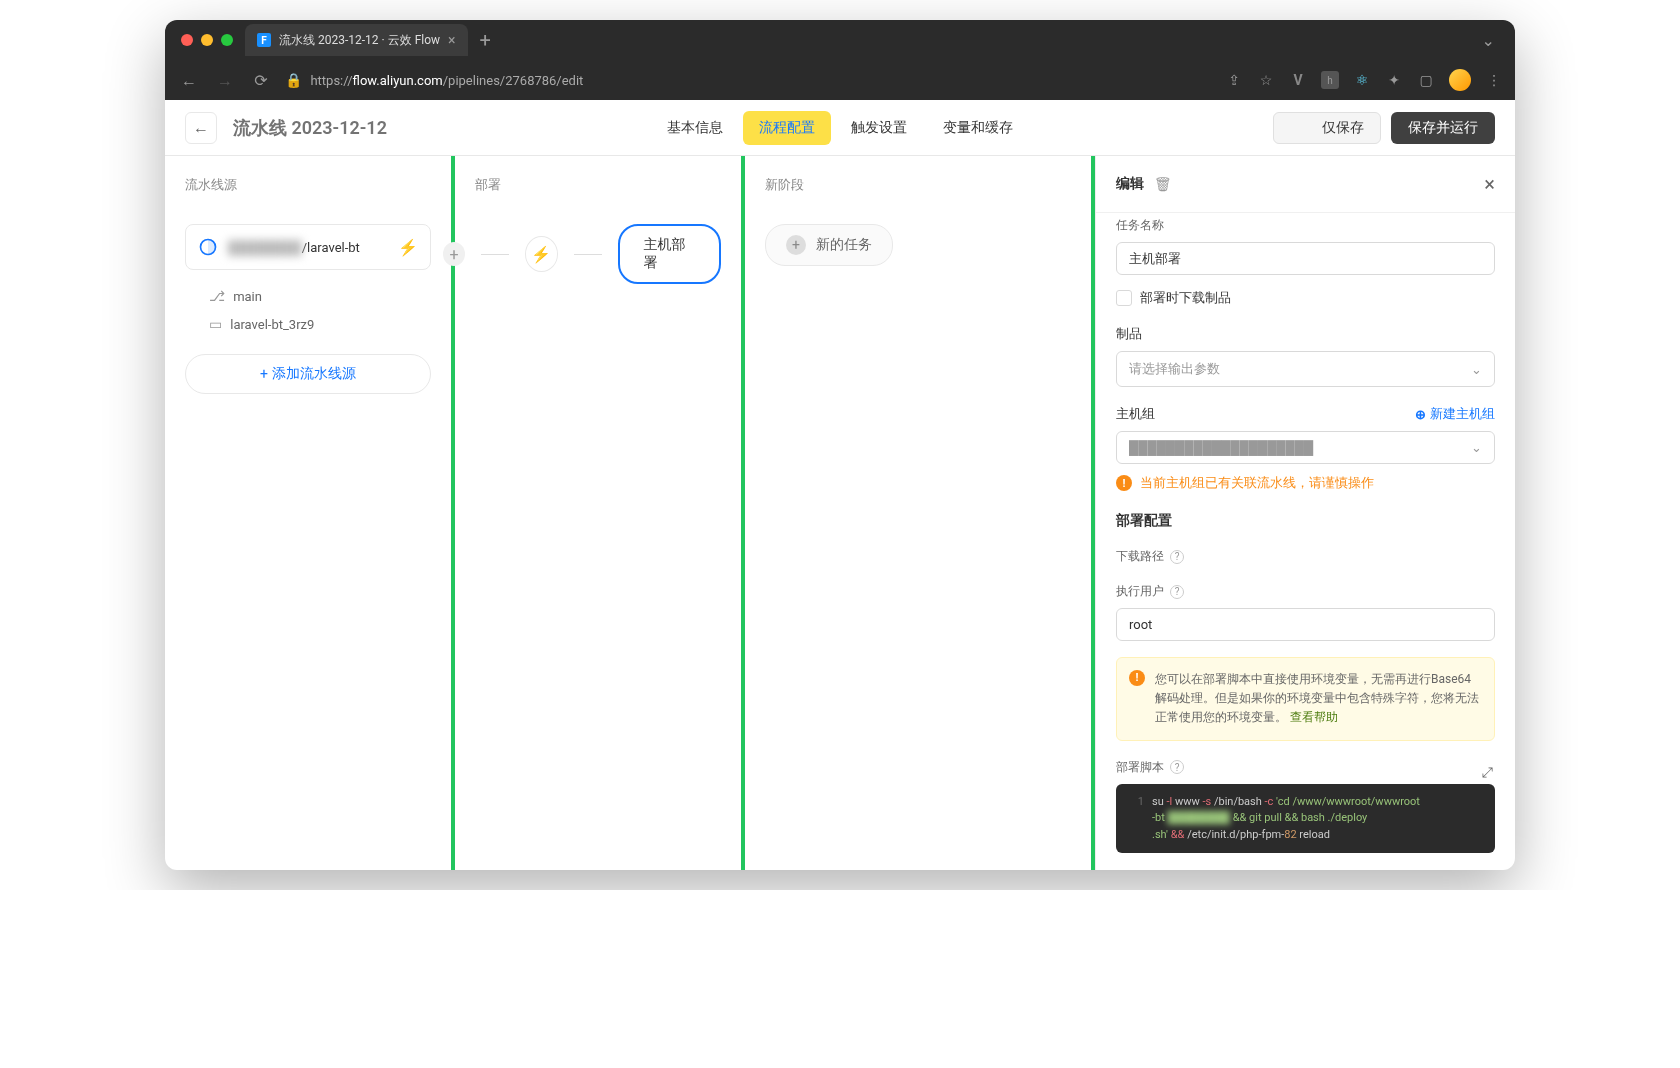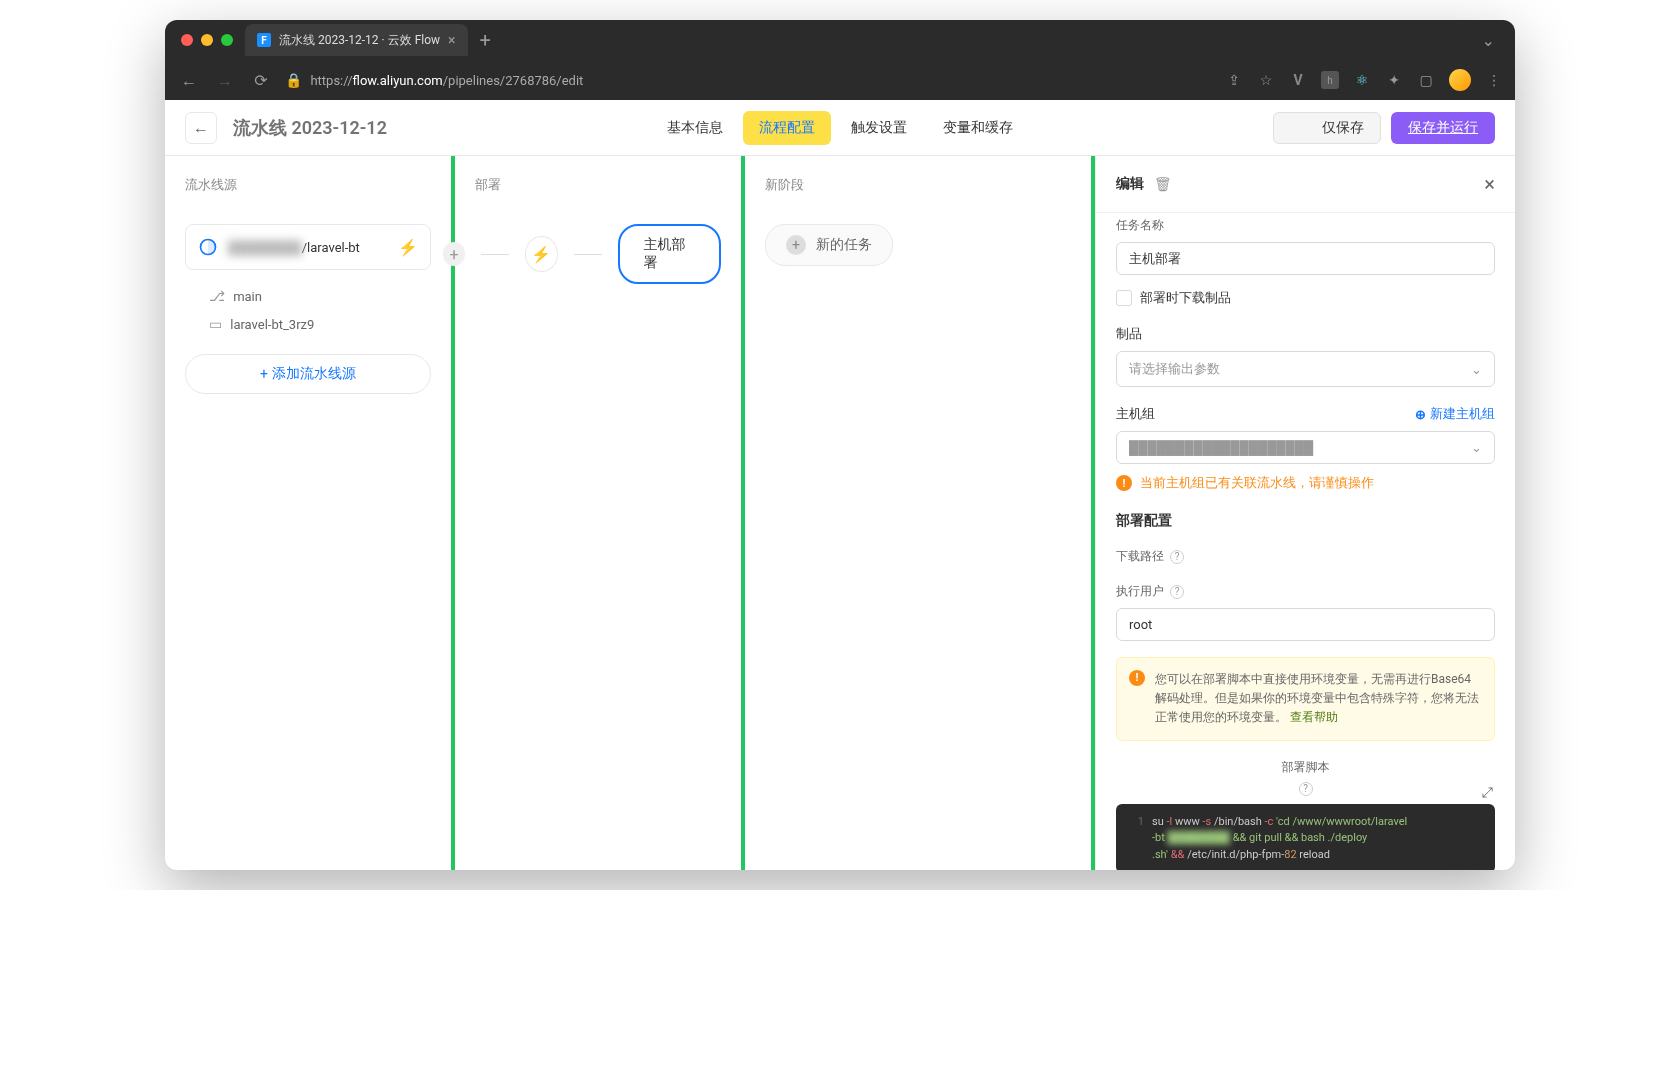--- a/index.html
+++ b/index.html
@@ -36,21 +36,21 @@
 
 .app-header { display: flex; align-items: center; height: 56px; border-bottom: 1px solid #e8e8e8; padding: 0 20px; }
 .back-btn { width: 32px; height: 32px; border: 1px solid #e8e8e8; border-radius: 6px; display: flex; align-items: center; justify-content: center; cursor: pointer; color: #666; font-size: 16px; }
 .page-title { font-size: 18px; font-weight: 600; margin-left: 16px; color: #737373; }
 .header-tabs { display: flex; gap: 4px; margin-left: auto; margin-right: auto; position: absolute; left: 50%; transform: translateX(-50%); }
 .header-tab { padding: 8px 16px; font-size: 14px; color: #333; cursor: pointer; border-radius: 6px; }
 .header-tab.active { background: #fde047; color: #1677ff; }
 .header-actions { margin-left: auto; display: flex; gap: 10px; }
 .btn { padding: 6px 16px; font-size: 14px; border-radius: 6px; cursor: pointer; border: 1px solid transparent; }
 .btn-default { background: #f5f5f5; color: #333; border-color: #e0e0e0; padding-left: 48px; }
-.btn-primary { background: #8b5cf6; color: #fff; text-decoration: underline; }
+.btn-primary { background: #404040; color: #fff; }
 
 
 .main { display: flex; height: calc(100% - 136px); }
 .col { border-right: 4px solid #22c55e; padding: 20px; }
 .col-1 { width: 290px; }
 .col-2 { width: 290px; }
 .col-3 { flex: 1; }
 .col-title { font-size: 13px; color: #888; margin-bottom: 30px; }
 
 .source-card { border: 1px solid #e8e8e8; border-radius: 8px; padding: 12px; display: flex; align-items: center; gap: 10px; }
@@ -268,29 +268,29 @@
         <input class="input" value="root" style="">
 
         <div class="info-box">
           <div class="warn-icon">!</div>
           <div>
             <span>您可以在部署脚本中直接使用环境变量，无需再进行Base64解码处理。但是如果你的环境变量中包含特殊字符，您将无法正常使用您的环境变量。</span>
             <a href="#">查看帮助</a>
           </div>
         </div>
 
-        <div class="field-label small" style="position:relative;flex-direction:column;">
+        <div class="field-label small" style="position:relative;">
           <span>部署脚本</span>
           <span class="help-icon">?</span>
         </div>
         <div class="code-block">
           <div class="expand-icon">⤢</div>
           <div class="code-line">
             <span class="line-num">1</span>
-            <span class="code-text"><span>su </span><span class="flag">-l</span><span> www </span><span class="flag">-s</span><span> /bin/bash </span><span class="flag">-c</span><span class="str"> 'cd /www/wwwroot/laravel</span></span>
+            <span class="code-text"><span>su </span><span class="flag">-l</span><span> www </span><span class="flag">-s</span><span> /bin/bash </span><span class="flag">-c</span><span class="str"> 'cd /www/wwwroot/wwwroot</span></span>
           </div>
           <div class="code-line">
             <span class="line-num"></span>
             <span class="code-text" style="padding-left:0;"><span class="str">-bt</span><span style="filter:blur(3px);" class="str"> ████████</span><span class="str"> &amp;&amp; git pull &amp;&amp; bash ./deploy</span></span>
           </div>
           <div class="code-line">
             <span class="line-num"></span>
             <span class="code-text"><span class="str">.sh'</span><span class="op"> &amp;&amp; </span><span>/etc/init.d/php-fpm-</span><span class="num">82</span><span> reload</span></span>
           </div>
         </div>

